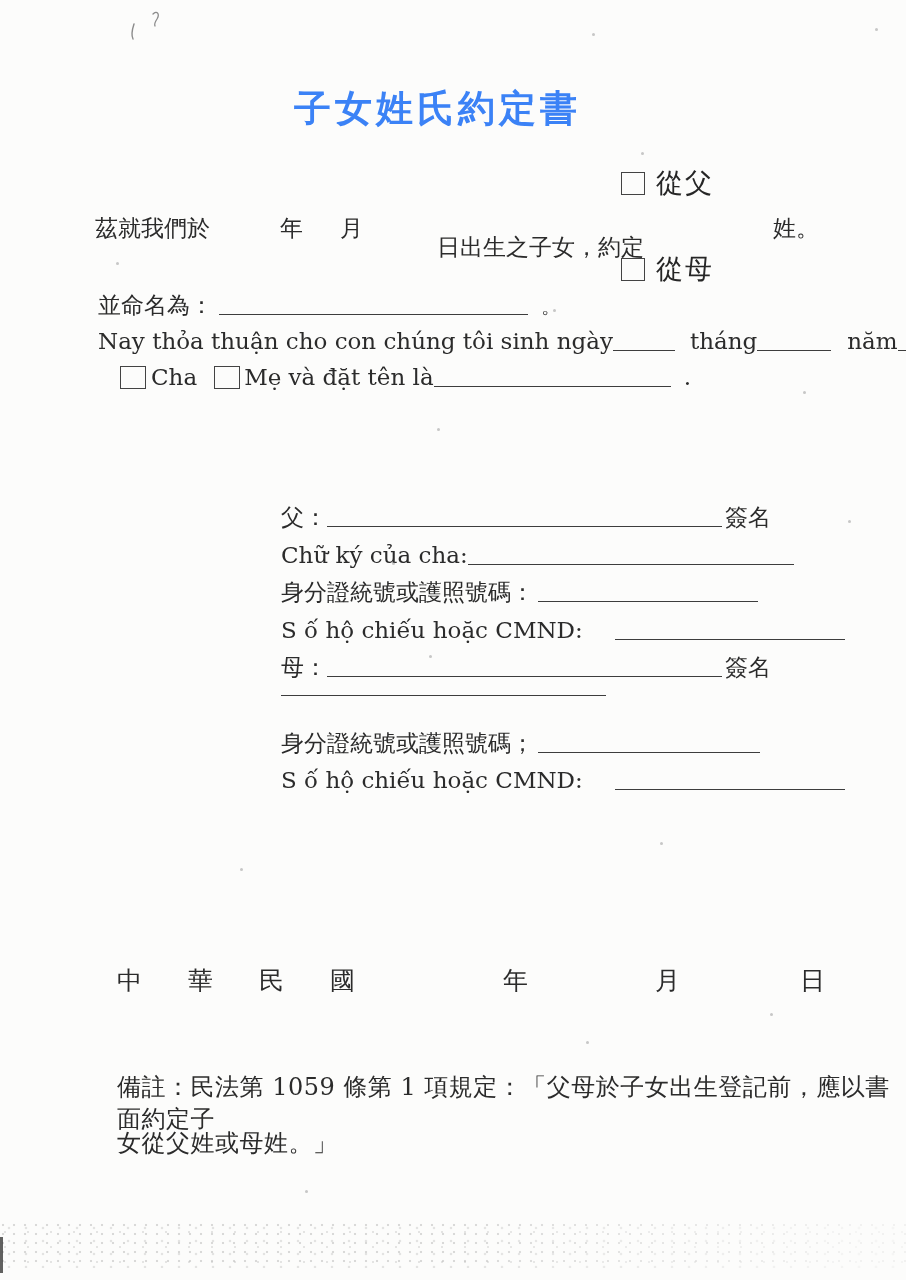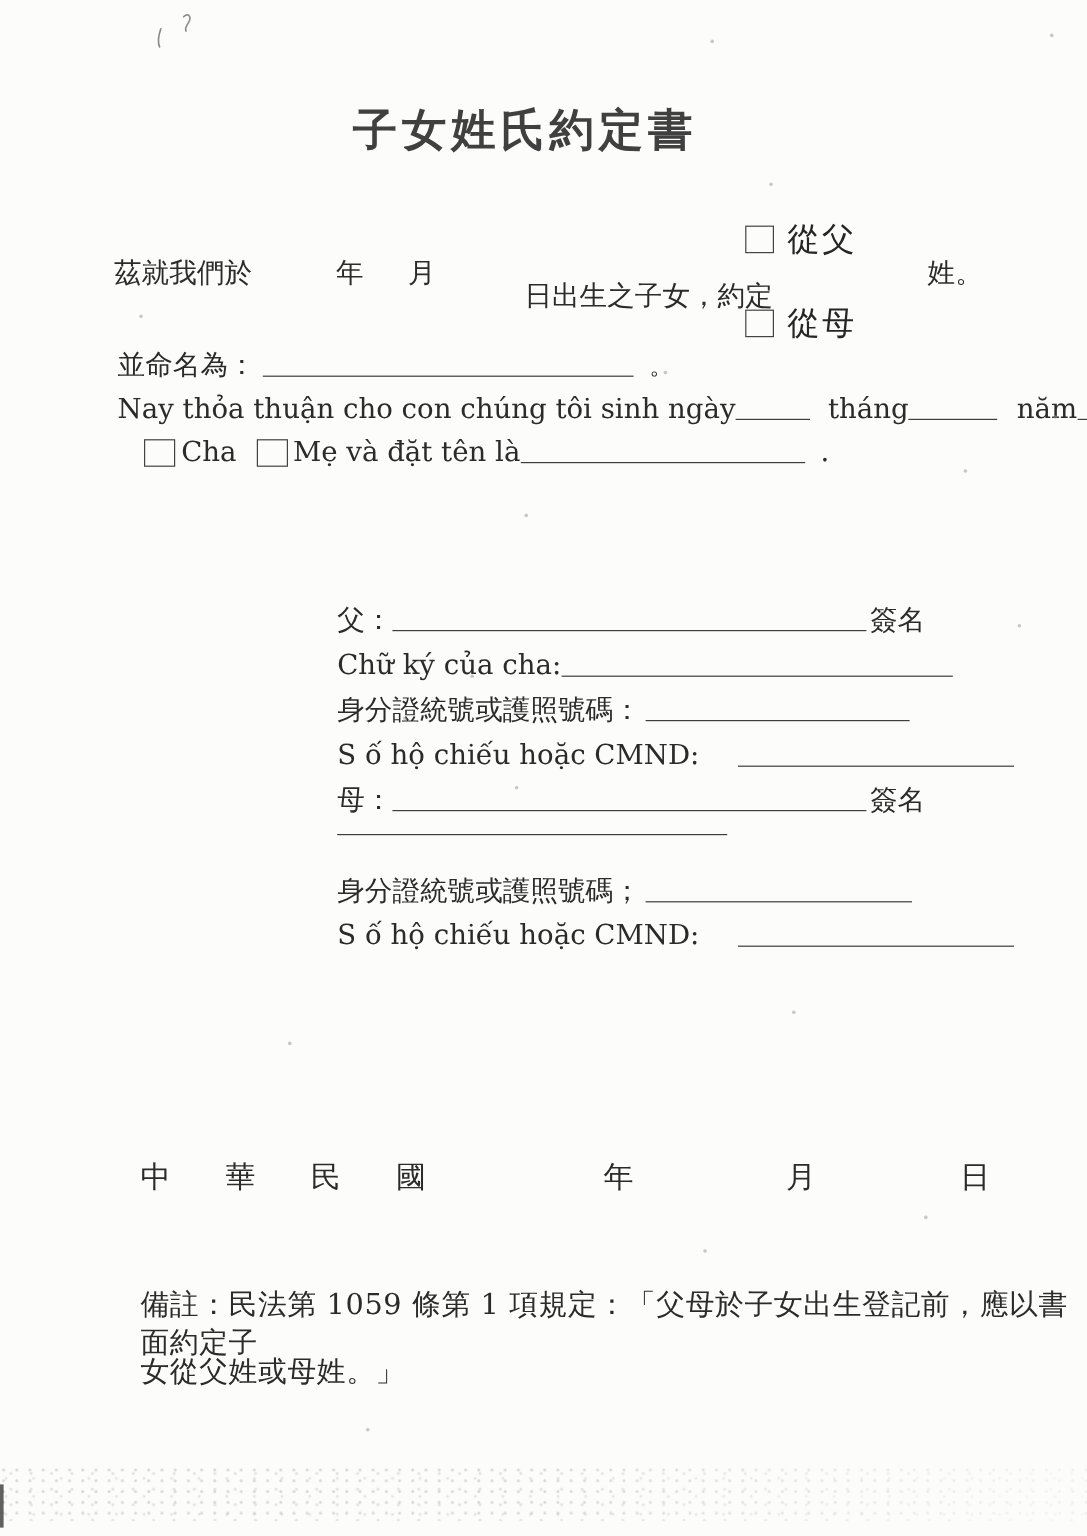--- a/index.html
+++ b/index.html
@@ -26,21 +26,21 @@
   .cb{
     display:inline-block;
     width:22px;height:21px;
     border:1.7px solid #434343;
     background:transparent;
     align-self:center;
     flex:0 0 auto;
   }
   .title{
     font-size:37px;font-weight:700;letter-spacing:4px;
-    color:#404040;white-space:nowrap;
+    color:#3b82f6;white-space:nowrap;
   }
   .cbrow{display:flex;align-items:center;gap:11px;font-size:27px;letter-spacing:2px;color:#262626;}
   .sigblock .row{height:37.6px;}
   .sig-label{flex:0 0 auto;}
   .speck{position:absolute;width:3px;height:3px;border-radius:50%;background:#9a9a9a;opacity:.55;}
   .noise{
     background-image:
       radial-gradient(circle at 3px 3px, rgba(110,110,110,.55) 0 .8px, transparent 1.6px),
       radial-gradient(circle at 9px 6px, rgba(130,130,130,.45) 0 .8px, transparent 1.7px),
       radial-gradient(circle at 5px 10px, rgba(120,120,120,.4) 0 .9px, transparent 1.5px);
@@ -55,21 +55,21 @@
 
 <div class="page">
 
   <svg class="abs" style="left:126px;top:6px;" width="44" height="40" viewBox="0 0 44 40">
     <path d="M8,18 C6,24 5,29 7,33" stroke="#8b8b8b" stroke-width="1.4" fill="none" stroke-linecap="round"></path>
     <path d="M27,8 C31,4 34,8 31,13 C29,16 28,18 29,20" stroke="#8b8b8b" stroke-width="1.3" fill="none" stroke-linecap="round"></path>
   </svg>
 
   <div class="abs title" style="left:294px;top:84px;">子女姓氏約定書</div>
 
-  <div class="abs cbrow" style="left:621px;top:181px;">
+  <div class="abs cbrow" style="left:621px;top:165px;">
     <span class="cb"></span>
     <span>從父</span>
   </div>
 
   <span class="abs t23" style="left:95px;top:214px;">茲就我們於</span>
   <span class="abs t23" style="left:280px;top:214px;">年</span>
   <span class="abs t23" style="left:340px;top:214px;">月</span>
   <span class="abs t23" style="left:437px;top:214px;margin-top:19px;">日出生之子女，約定</span>
   <span class="abs t23" style="left:773px;top:214px;">姓。</span>
 

